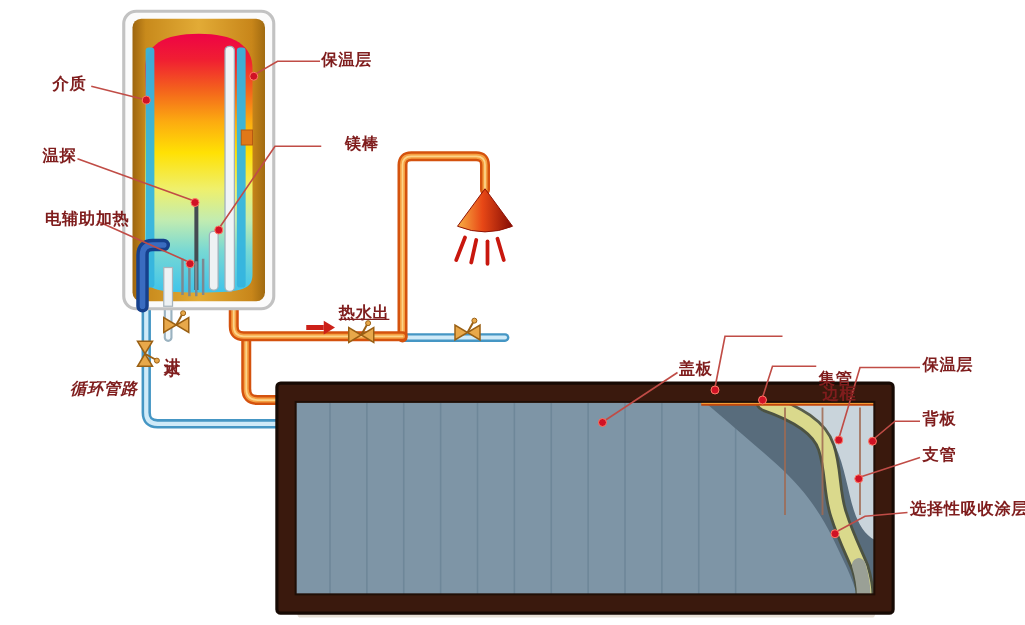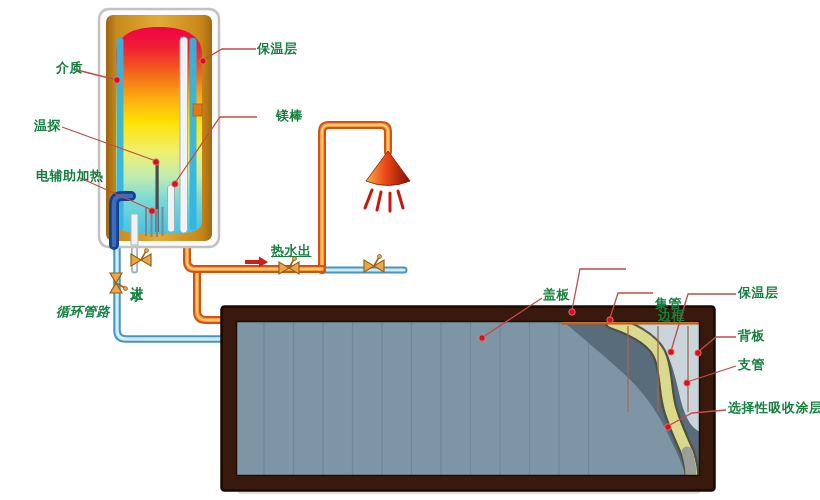--- a/index.html
+++ b/index.html
@@ -2,21 +2,21 @@
 <html><head>
 <meta charset="utf-8">
 <style>
   html,body{margin:0;padding:0;background:#ffffff;}
   .canvas{
     position:relative;width:820px;height:500px;background:#ffffff;overflow:hidden;
     font-family:"DejaVu Sans","Liberation Sans",sans-serif;
   }
   .layer{position:absolute;left:0;top:0;}
   .lbl{
-    position:absolute;font-size:13px;font-weight:bold;color:#15803d;
+    position:absolute;font-size:13px;font-weight:bold;color:#7f1d1d;
     letter-spacing:0.5px;white-space:nowrap;line-height:1.1;
   }
   .lbl.vertical{
     writing-mode:vertical-rl;text-orientation:upright;letter-spacing:2px;
   }
 </style>
 </head>
 <body>
 
 <div class="canvas">
@@ -197,21 +197,21 @@
         <circle cx="482" cy="338" r="3.2"></circle>
       <circle cx="572" cy="312" r="3.2"></circle>
         <circle cx="610" cy="320" r="3.2"></circle>
       <circle cx="671" cy="352" r="3.2"></circle>
         <circle cx="698" cy="353" r="3.2"></circle>
       <circle cx="687" cy="383" r="3.2"></circle>
         <circle cx="668" cy="427" r="3.2"></circle>
     </g>
   </svg>
 
-  <div class="lbl" style="left:56px;top:61px;">介质</div>
+  <div class="lbl" style="left:42px;top:61px;">介质</div>
   <div class="lbl" style="left:257px;top:42px;">保温层</div>
   <div class="lbl" style="left:276px;top:109px;">镁棒</div>
   <div class="lbl" style="left:34px;top:119px;">温探</div>
   <div class="lbl" style="left:8px;top:169px;padding-left:28px;">电辅助加热</div>
   <div class="lbl" style="left:271px;top:244px;text-decoration:underline;">热水出</div>
   <div class="lbl vertical" style="left:129px;top:276px;">进水</div>
   <div class="lbl" style="left:56px;top:305px;font-style:italic;">循环管路</div>
 
   <div class="lbl" style="left:658px;top:261px;margin-top:48px;">边框</div>
   <div class="lbl" style="left:543px;top:289px;font-family:Liberation Mono, monospace;">盖板</div>

